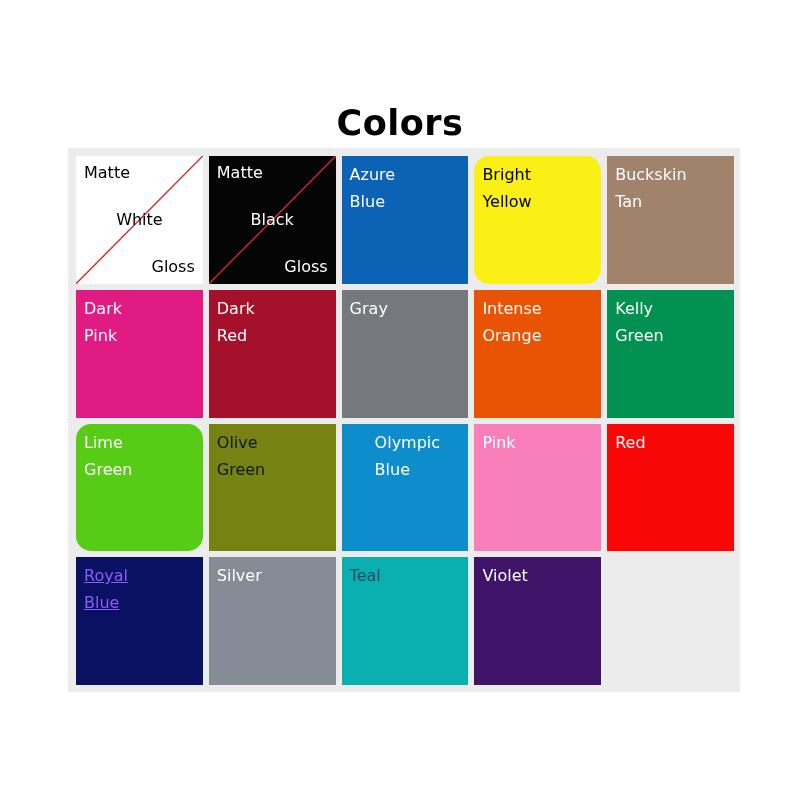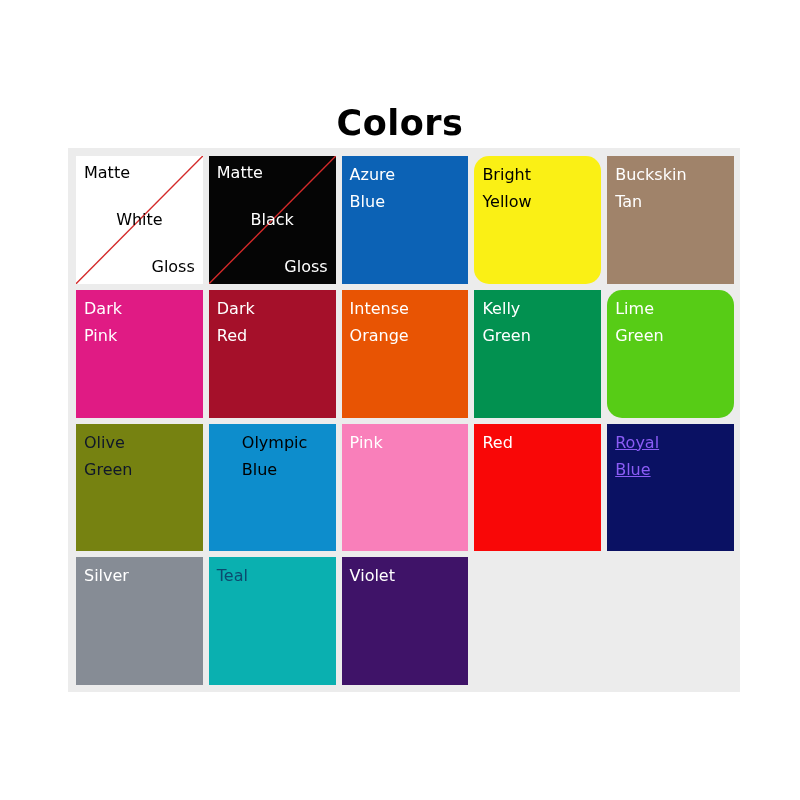--- a/index.html
+++ b/index.html
@@ -155,37 +155,40 @@
 Tan</div>
         </div>
         <div class="swatch" style="background: rgb(224, 27, 132); color: rgb(255, 255, 255);">
           <div class="swatch-label">Dark
 Pink</div>
         </div>
         <div class="swatch" style="background: rgb(165, 16, 42); color: rgb(255, 255, 255);">
           <div class="swatch-label">Dark
 Red</div>
         </div>
+        <div class="swatch" style="background: rgb(117, 121, 126); color: rgb(255, 255, 255);">
+          <div class="swatch-label">Gray</div>
+        </div>
         <div class="swatch" style="background: rgb(232, 84, 3); color: rgb(255, 255, 255);">
           <div class="swatch-label">Intense
 Orange</div>
         </div>
         <div class="swatch" style="background: rgb(2, 145, 80); color: rgb(255, 255, 255);">
           <div class="swatch-label">Kelly
 Green</div>
         </div>
         <div class="swatch" style="background: rgb(87, 204, 22); color: rgb(255, 255, 255); border-radius: 15px;">
           <div class="swatch-label">Lime
 Green</div>
         </div>
         <div class="swatch" style="background: rgb(118, 130, 17); color: #0f172a;">
           <div class="swatch-label">Olive
 Green</div>
         </div>
-        <div class="swatch" style="background: rgb(13, 141, 204); color: #000000; padding-left: 33px;">
+        <div class="swatch" style="background: rgb(13, 141, 204); color: #ffffff; padding-left: 33px;">
           <div class="swatch-label">Olympic
 Blue</div>
         </div>
         <div class="swatch" style="background: rgb(249, 127, 186); color: rgb(255, 255, 255);">
           <div class="swatch-label">Pink</div>
         </div>
         <div class="swatch" style="background: rgb(249, 7, 7); color: rgb(255, 255, 255);">
           <div class="swatch-label">Red</div>
         </div>
         <div class="swatch" style="background: rgb(10, 17, 99); color: #8b5cf6; text-decoration: underline;">

